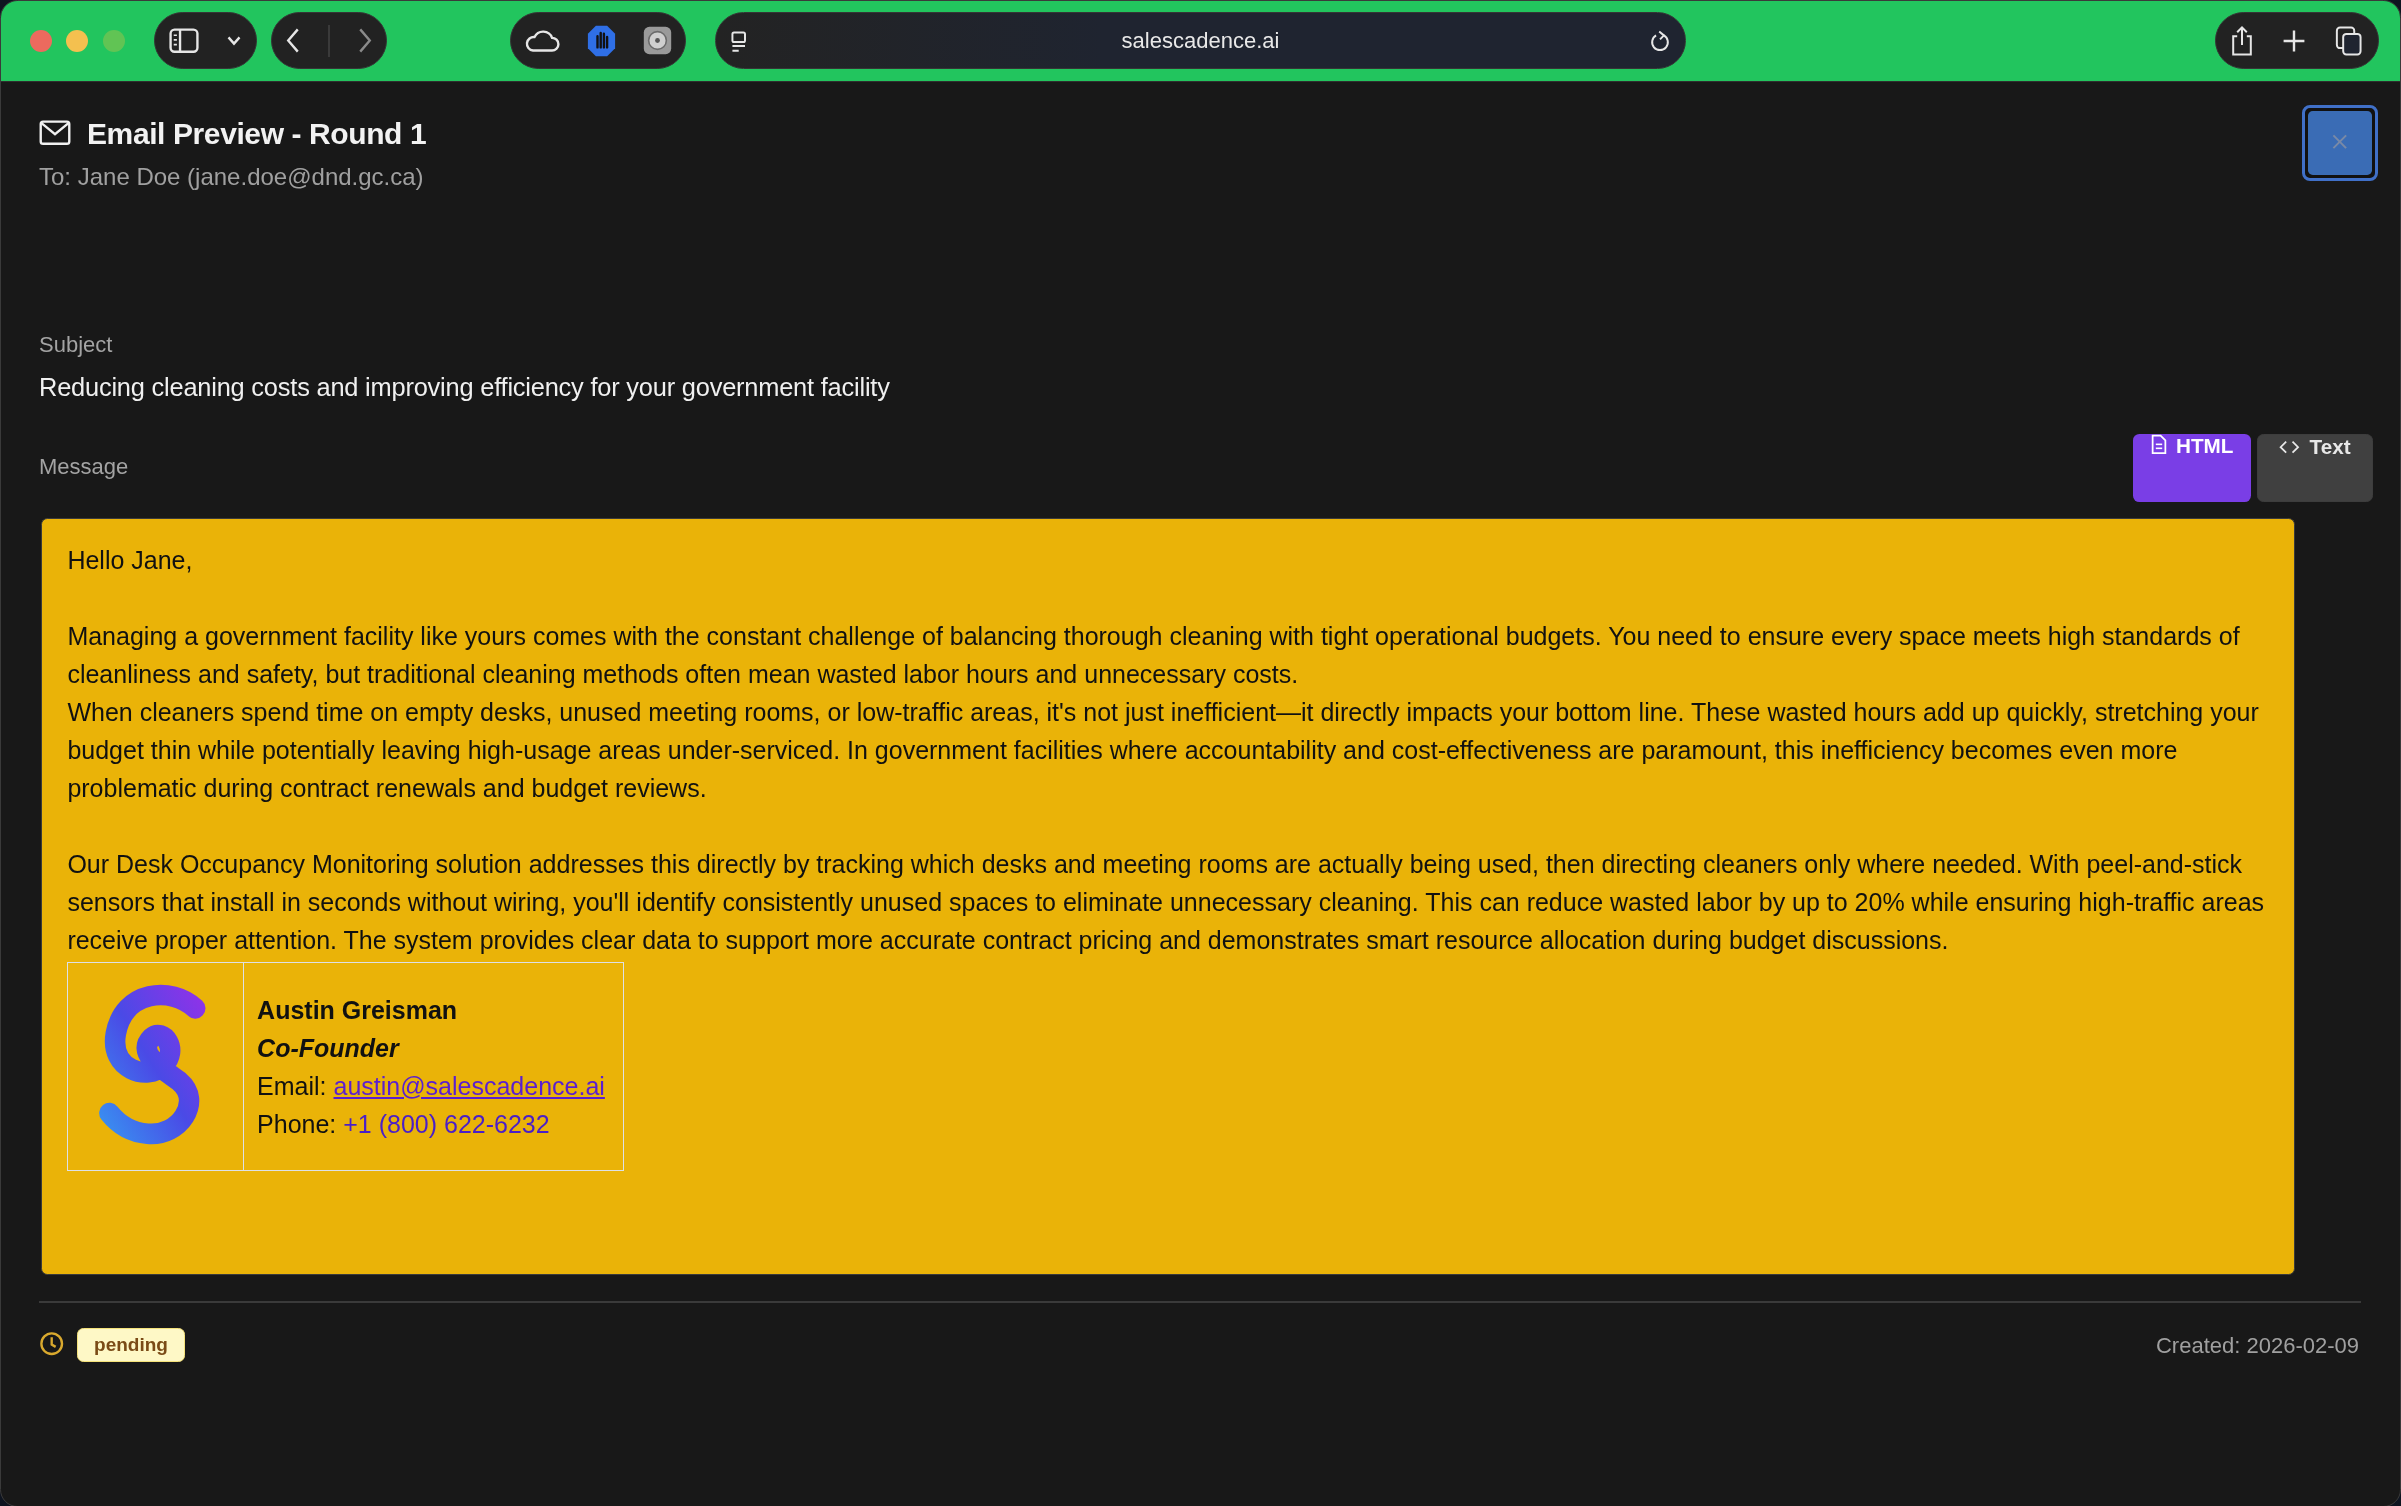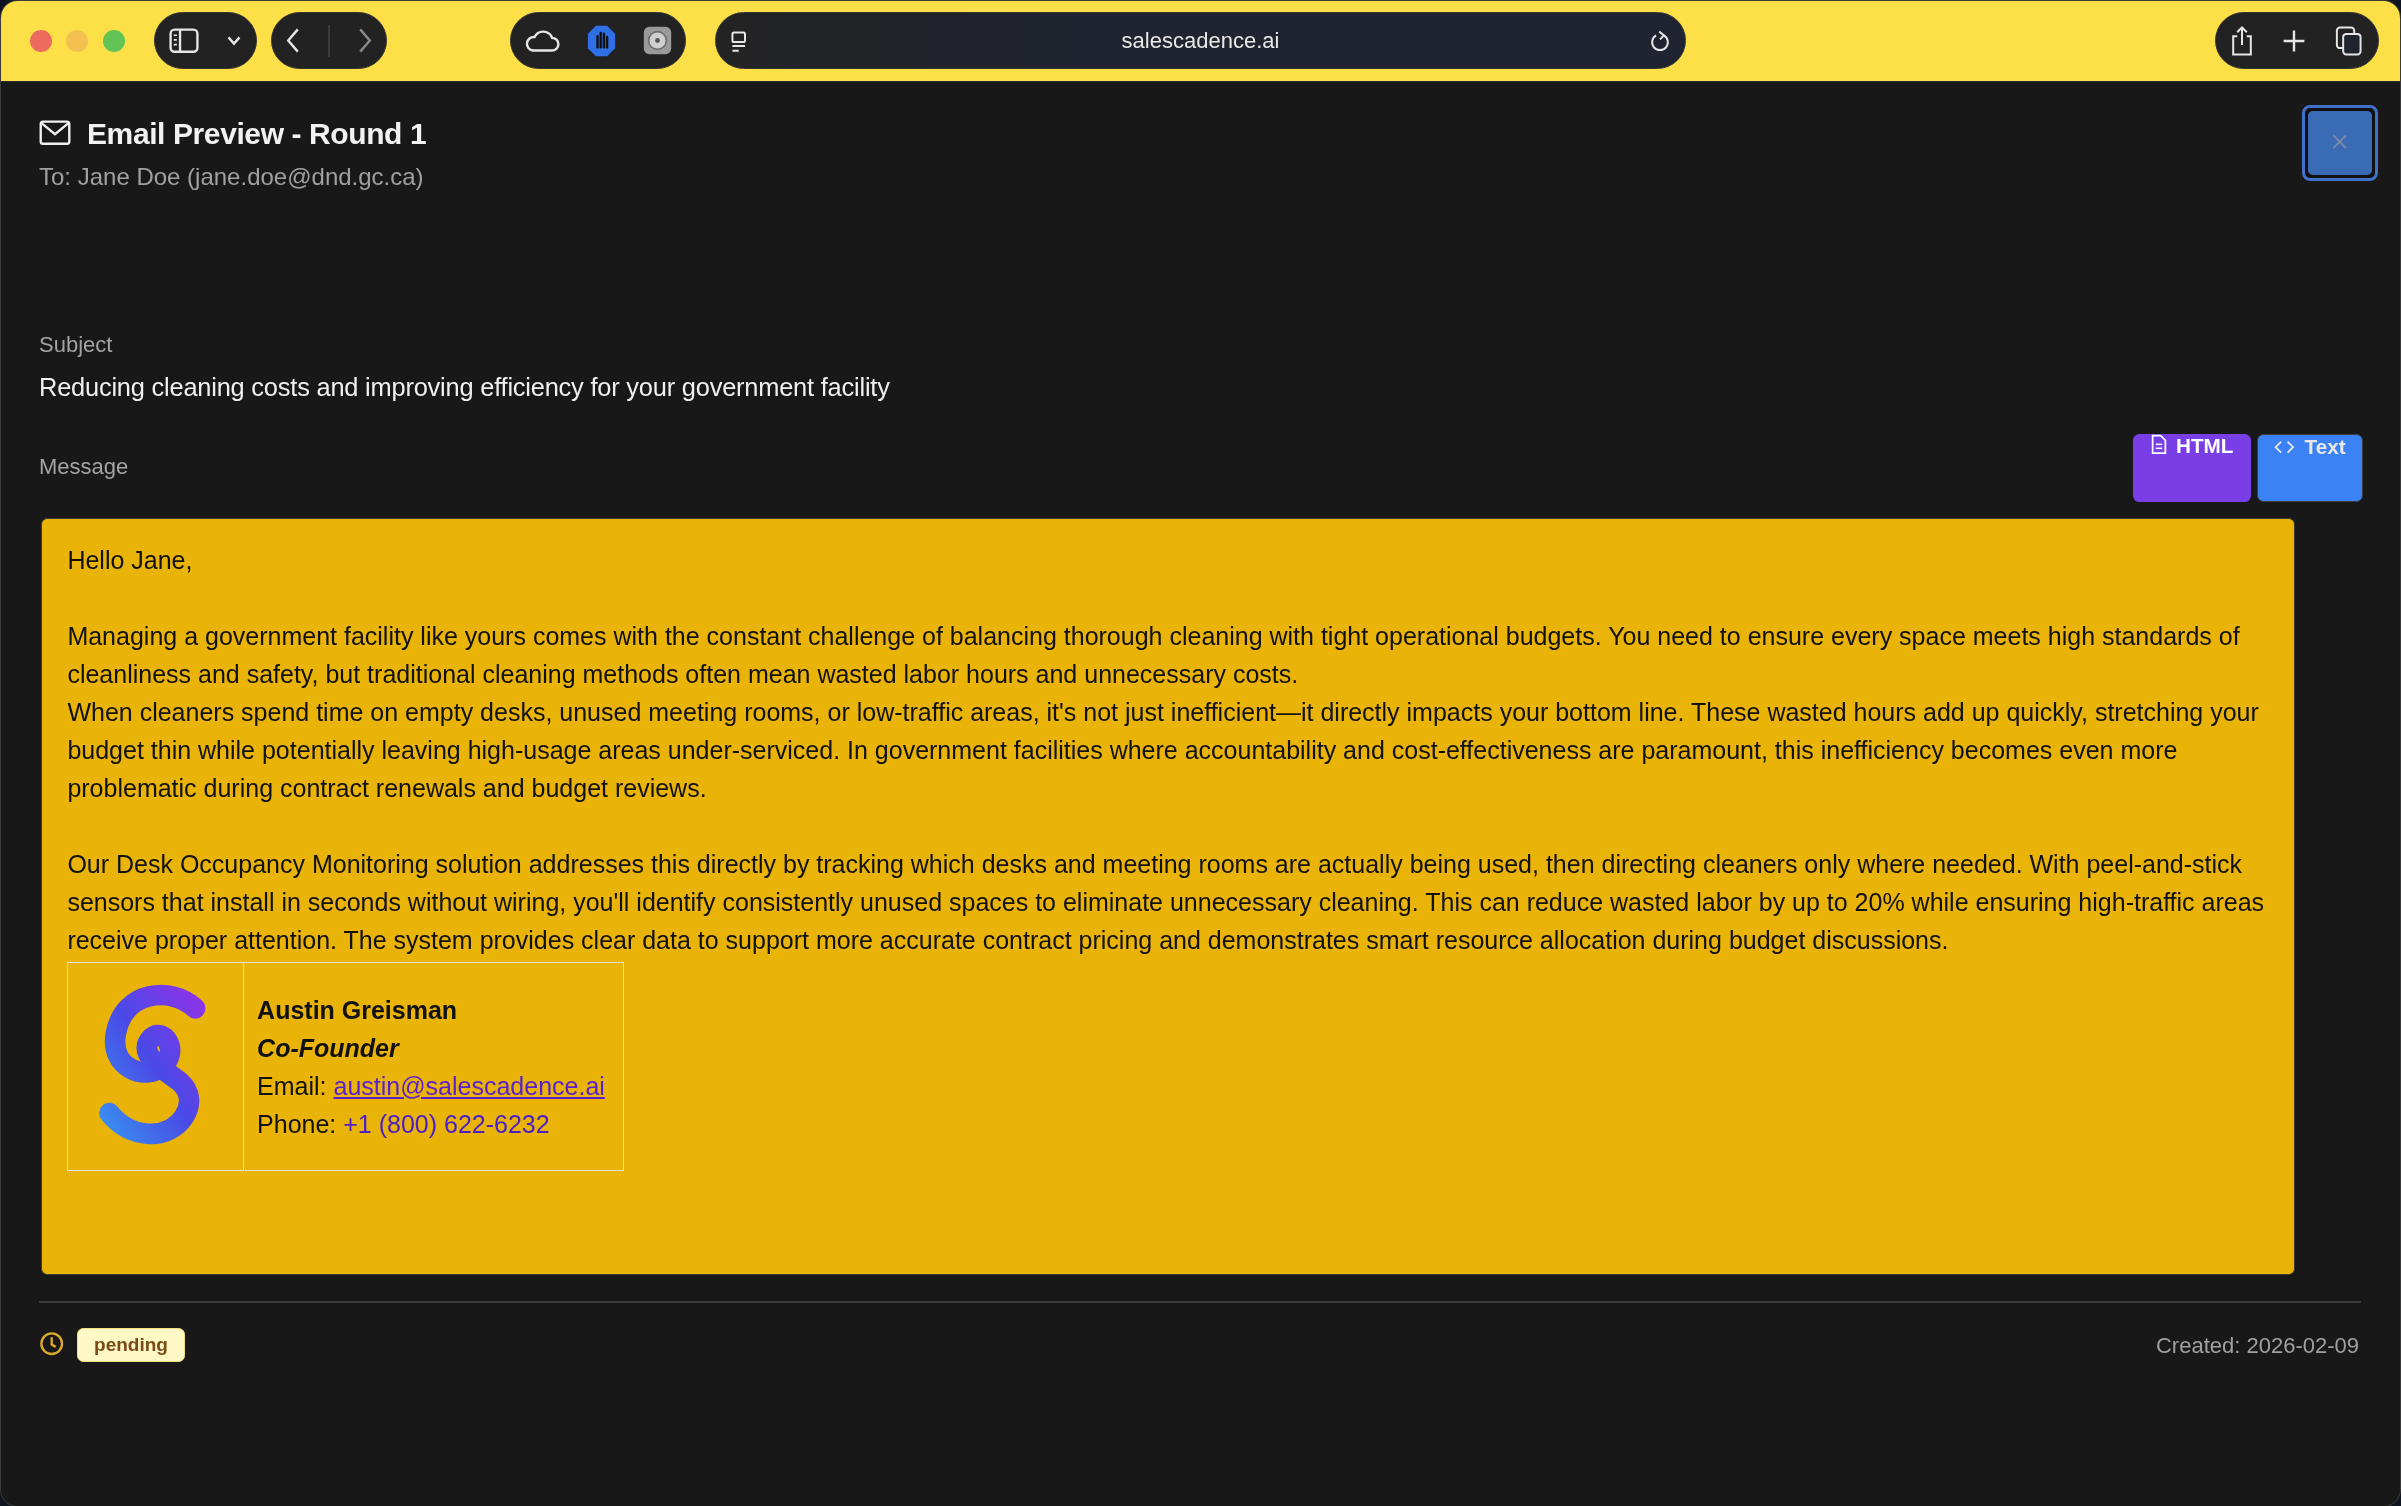--- a/index.html
+++ b/index.html
@@ -6,21 +6,21 @@
   html, body { width: 2401px; height: 1507px; background: #0e1420; overflow: hidden; }
   body { font-family: "Liberation Sans", "DejaVu Sans", sans-serif; }
   .window {
     position: absolute; left: 0; top: 0; width: 2401px; height: 1507px;
     background: #181818; border-radius: 17.5px; overflow: hidden;
     border: 1.6px solid #3a3a3a;
   }
   
   .toolbar {
     position: absolute; left: 0; top: 0; width: 100%; height: 81px;
-    background: #fde047; border-bottom: 1.6px solid #2e2e2e;
+    background: #22c55e; border-bottom: 1.6px solid #2e2e2e;
   }
   .traffic { position: absolute; top: 29px; width: 22px; height: 22px; border-radius: 50%; }
   .tl-red { left: 29px; background: #ec6a5e; }
   .tl-yellow { left: 65px; background: #f4c04f; }
   .tl-green { left: 102px; background: #61c454; }
   .pill {
     position: absolute; top: 11px; height: 57px; border-radius: 29px;
     background: #222; border: 1.6px solid #353535;
     display: flex; align-items: center; justify-content: space-around;
   }
@@ -49,21 +49,21 @@
     display: flex; align-items: center; justify-content: center;
   }
   .label { position: absolute; left: 38px; color: #a3a3a3; font-size: 22px; }
   .subject { position: absolute; left: 38px; top: 291px; color: #f0f0f0; font-size: 25.4px; font-weight: normal; letter-spacing: -0.2px; }
   .fmt-btn {
     position: absolute; top: 352px; height: 68px; border-radius: 6.4px;
     display: flex; justify-content: center; gap: 9.5px;
     font-size: 20.7px; font-weight: bold; cursor: pointer;
   }
   .fmt-html { left: 2132px; width: 118px; background: #7a3ee6; color: #fff; }
-  .fmt-text { left: 2256px; width: 106px; background: #3b82f6; color: #e8e8e8; border: 1.6px solid #3d3d3d; }
+  .fmt-text { left: 2256px; width: 116px; background: #404040; color: #e8e8e8; border: 1.6px solid #3d3d3d; }
   .email-box {
     position: absolute; left: 40px; top: 436px; width: 2254px; height: 757px;
     background: #eab308; border-radius: 6.4px; border: 1.6px solid #3a3a3a;
     padding: 22px 25.4px; color: #111; font-size: 25px; line-height: 38px;
     font-family: Liberation Sans, sans-serif; overflow: hidden;
   }
   .email-box p { margin: 0; }
   .gap { height: 38px; }
   .sig {
     border-collapse: collapse; margin-top: 3.2px;

